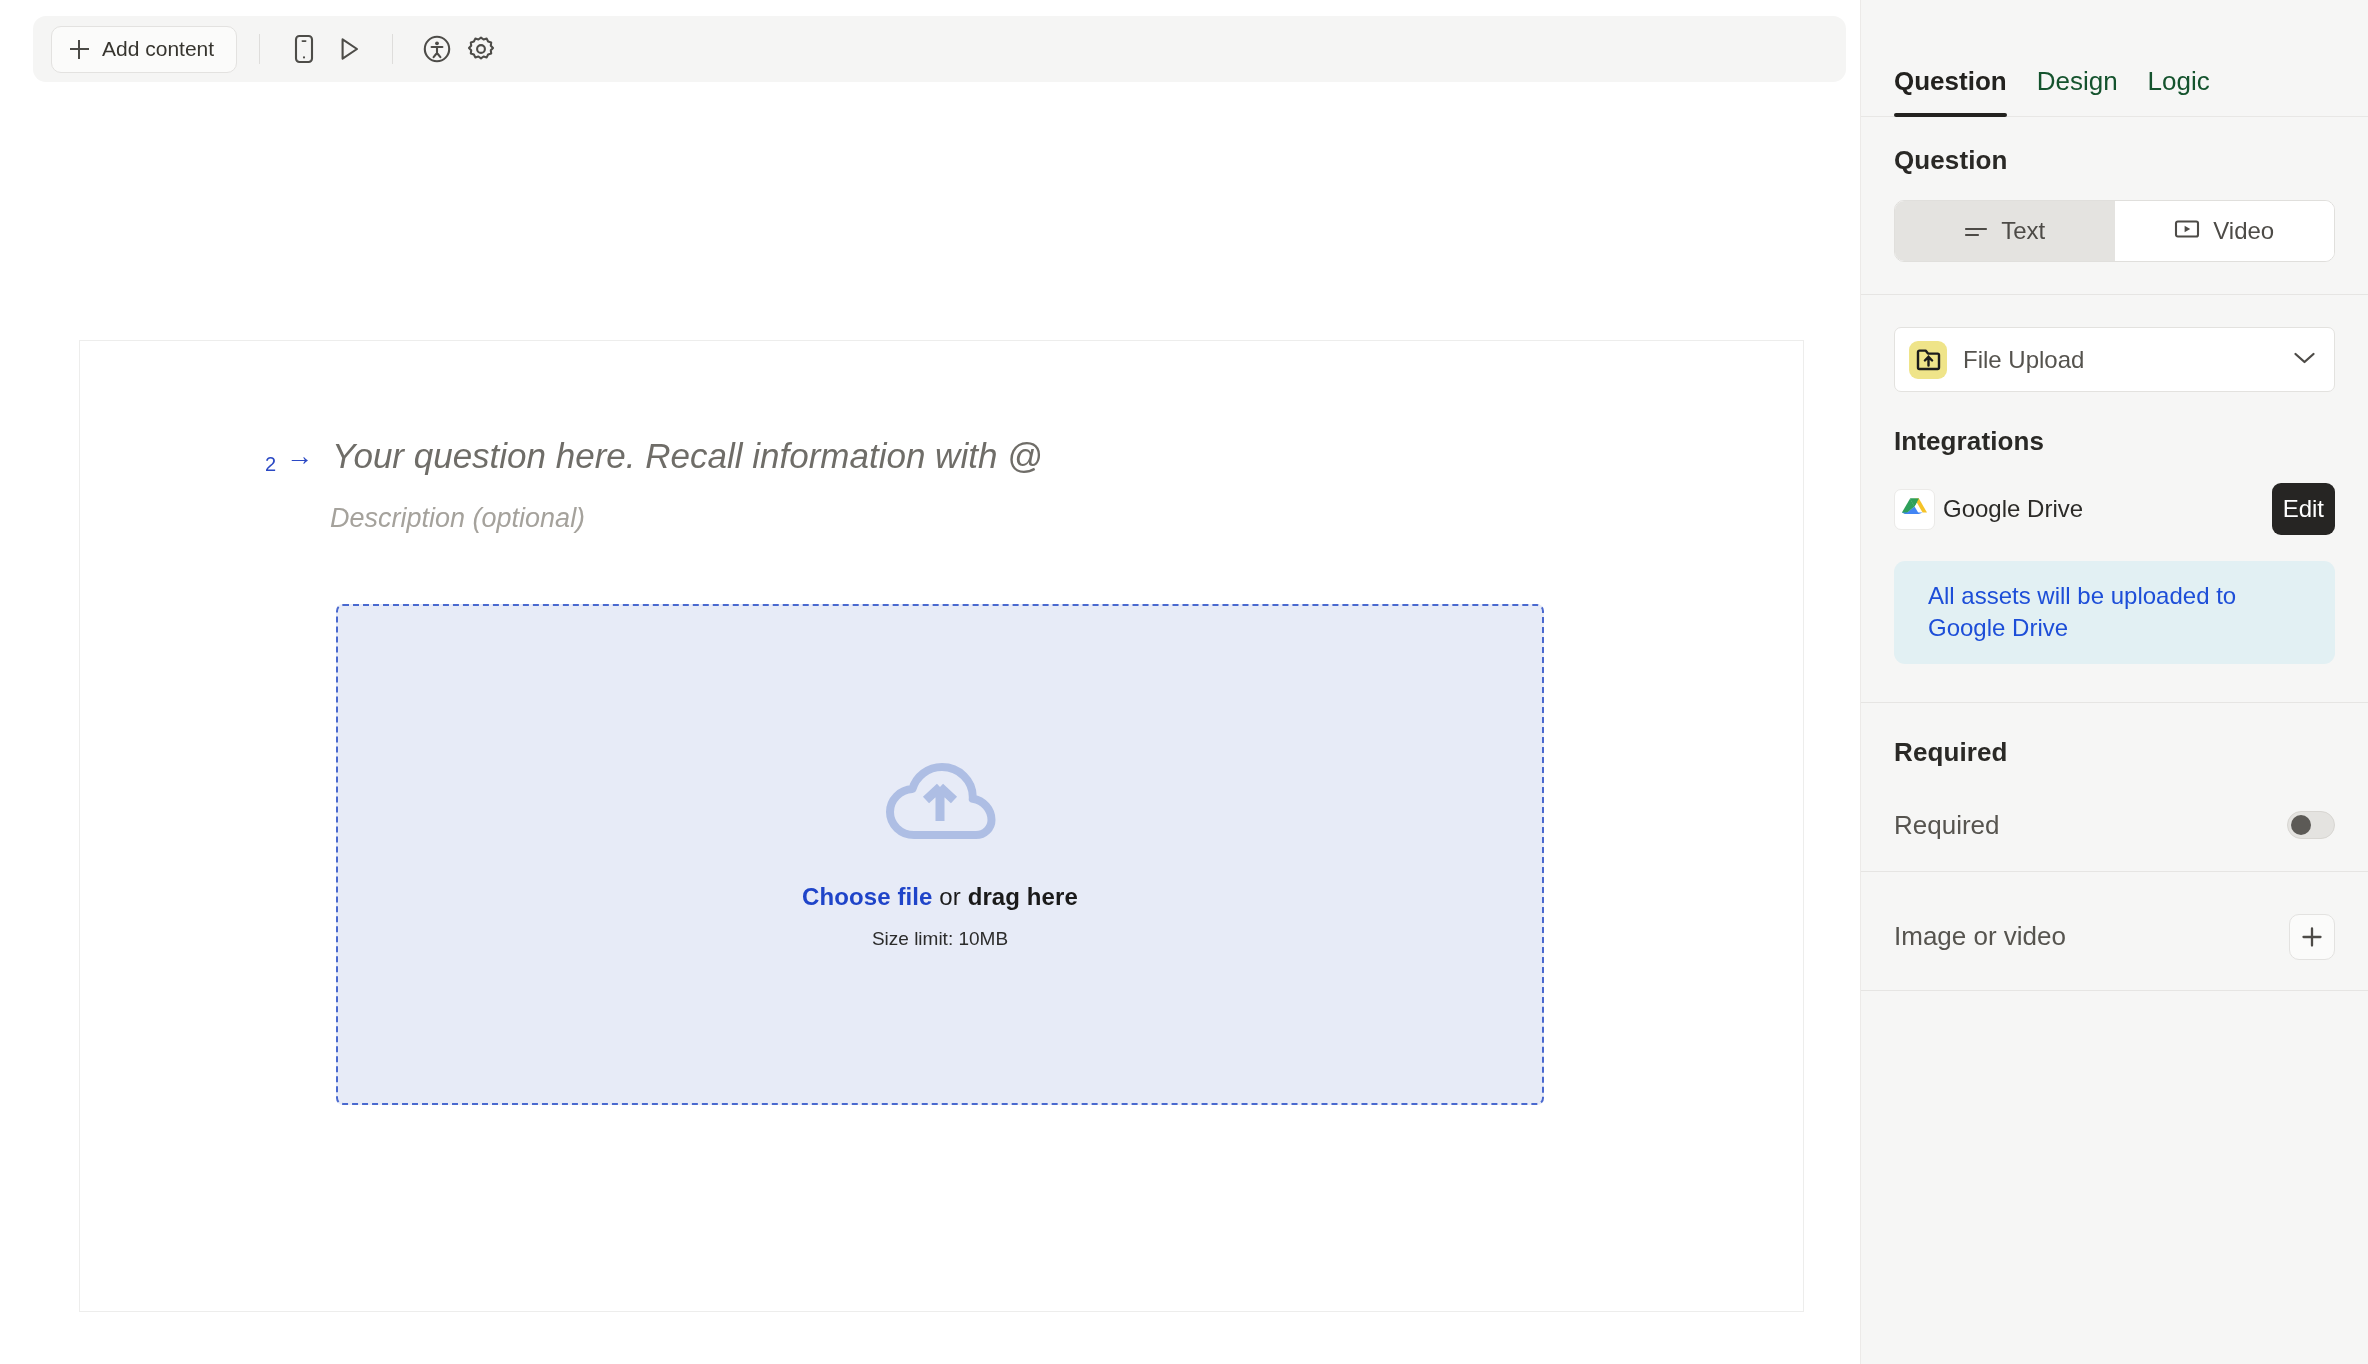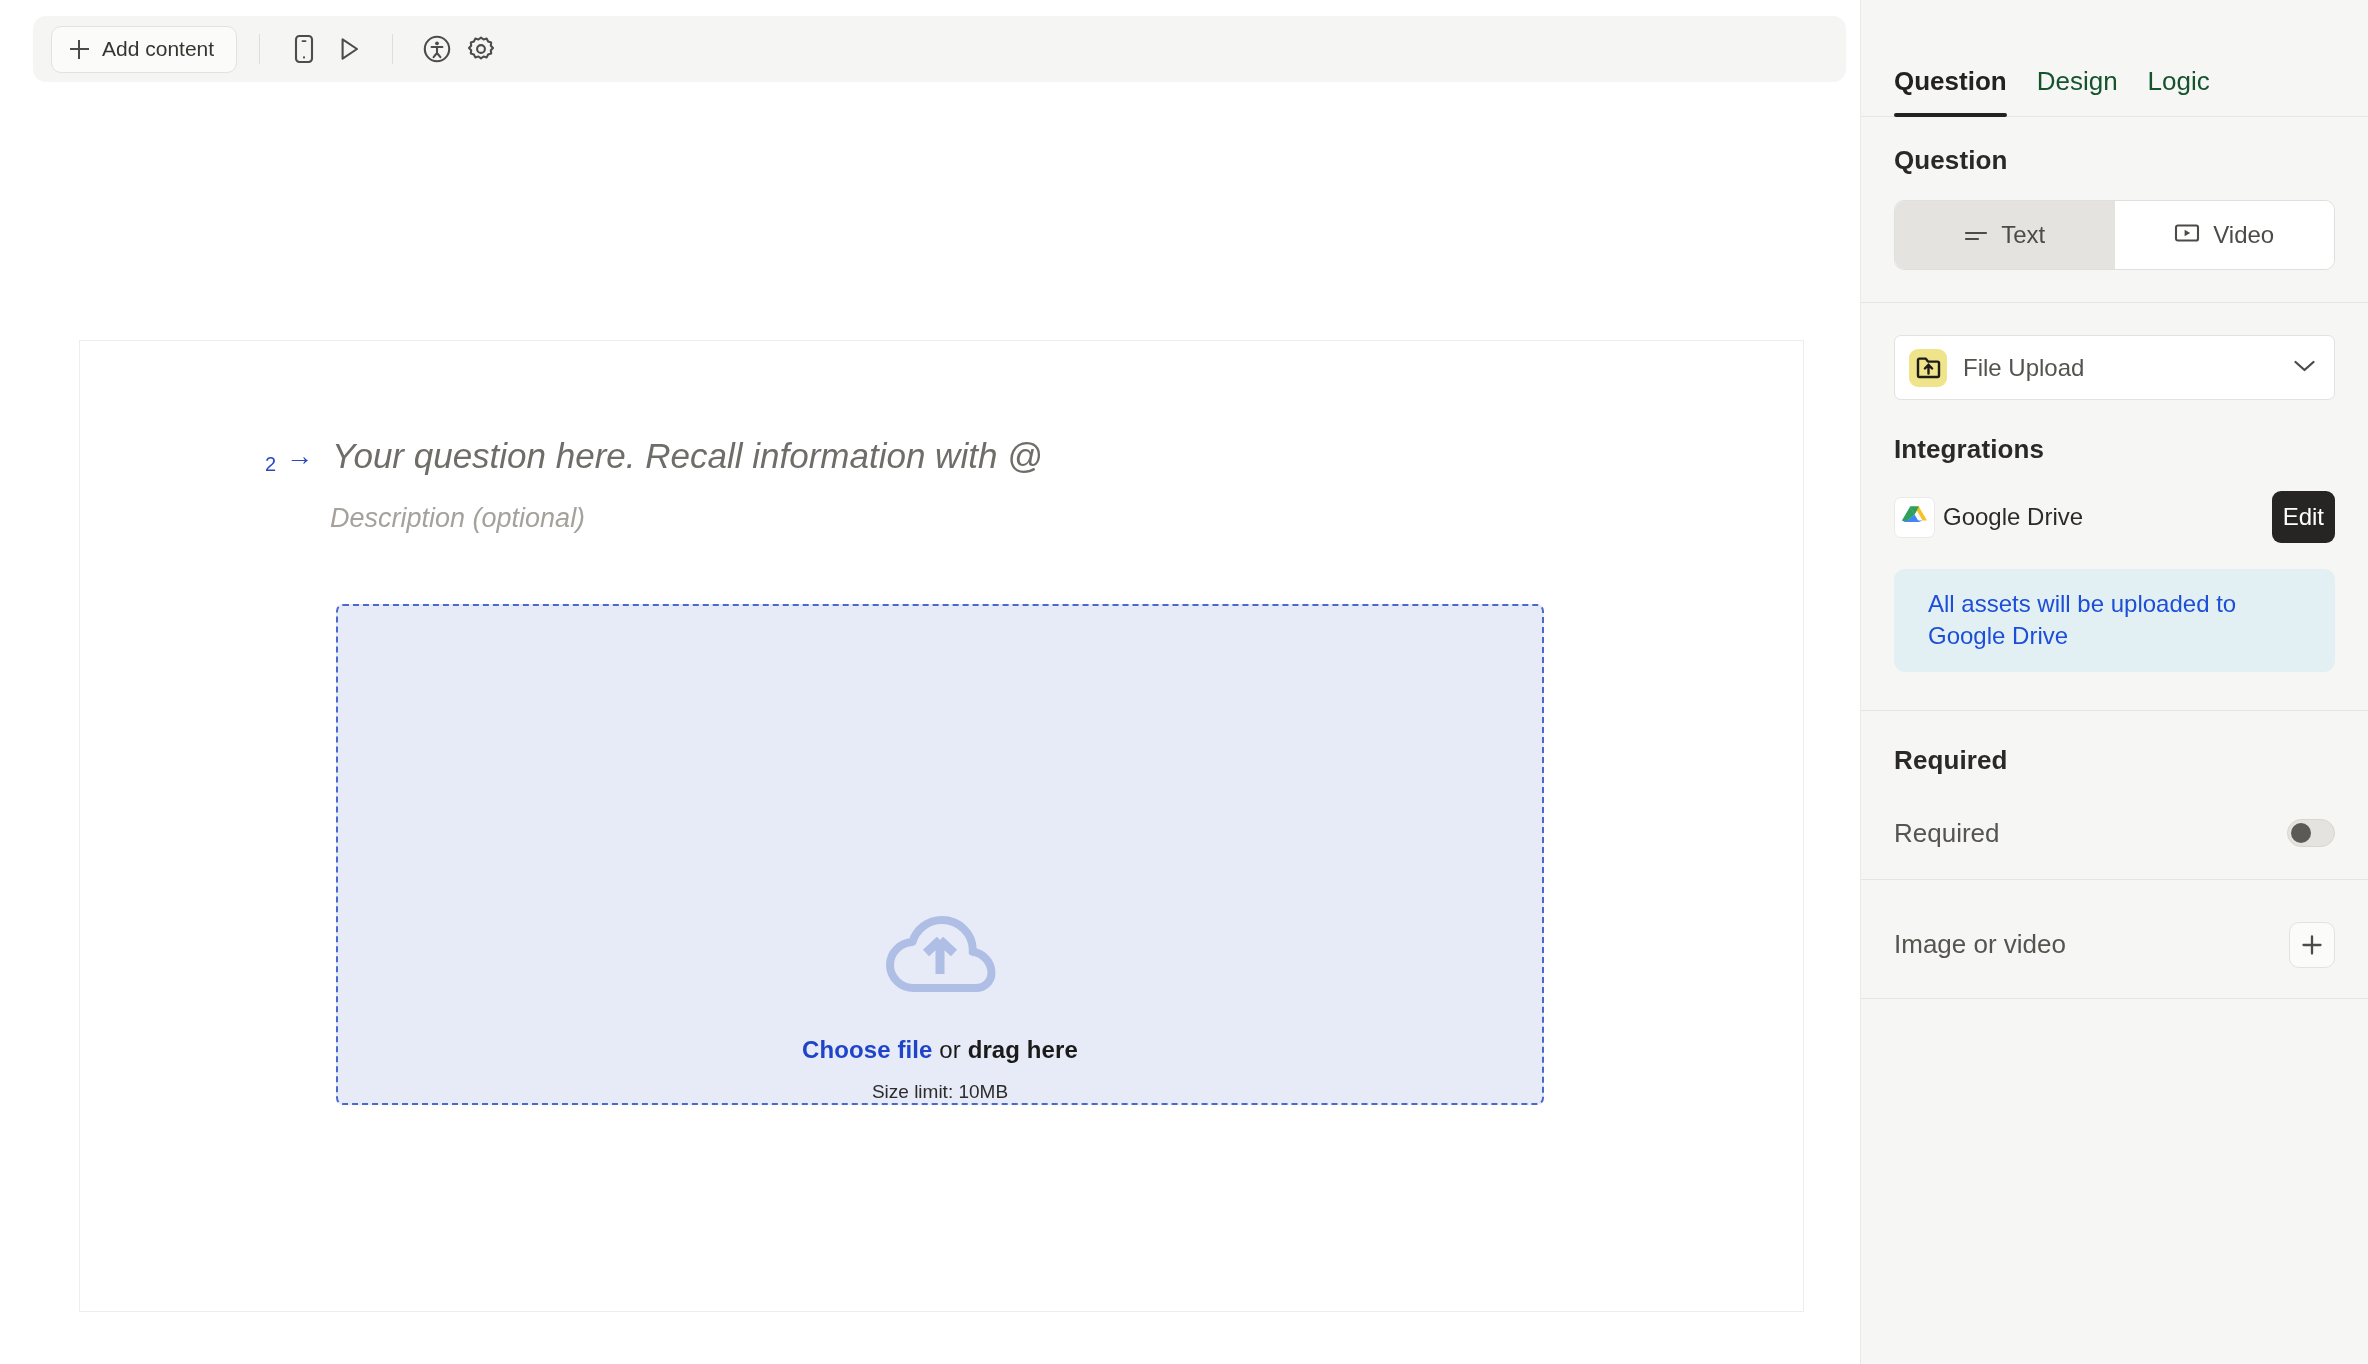--- a/index.html
+++ b/index.html
@@ -71,21 +71,21 @@
     font-size:35px; font-style:italic; color:#6f6d68; white-space:nowrap;
   }
   .q-desc {
     position:absolute; left:330px; top:503px;
     font-size:27px; font-style:italic; color:#a5a29c; white-space:nowrap;
   }
 
   .dropzone {
     position:absolute; left:336px; top:604px; width:1208px; height:501px;
     background:#e7ebf7; border:2.5px dashed #4a69cf; border-radius:7px;
-    display:flex; flex-direction:column; align-items:center; justify-content:flex-end;
+    display:flex; flex-direction:column; align-items:center; justify-content:center;
   }
   .cloud-icon { margin-bottom:34px; }
   .dz-main { font-size:24px; color:#1a1a1a; font-weight:bold; letter-spacing:0.1px;}
   .dz-main .dz-link { color:#1f44c9; }
   .dz-main .dz-or { font-weight:normal; color:#1a1a1a; }
   .dz-sub { margin-top:17px; font-size:19px; color:#2c2c2c; }
 
   
   .right-panel {
     position:absolute; left:1860px; top:0; width:508px; height:1364px;
@@ -103,21 +103,21 @@
     content:""; position:absolute; left:0; right:0; bottom:-1px; height:4px;
     background:#23221f; border-radius:2px;
   }
 
   .section { padding:0 33px; }
   .section-title {
     font-size:26px; color:#2a2926; font-weight:bold; letter-spacing:0.1px;
   }
 
   .seg {
-    margin-top:24px; display:flex; width:100%; height:70px;
+    margin-top:24px; display:flex; width:100%; height:62px;
     border:1px solid #e0dfdc; border-radius:10px; overflow:hidden; background:#ffffff;
   }
   .seg-opt {
     flex:1; display:flex; align-items:center; justify-content:center; gap:13px;
     font-size:24px; color:#4d4b47; cursor:pointer; background:#ffffff;
   }
   .seg-opt.active { background:#e4e3e0; }
 
   .hr { height:1px; background:#e6e5e3; margin:0; }
 

